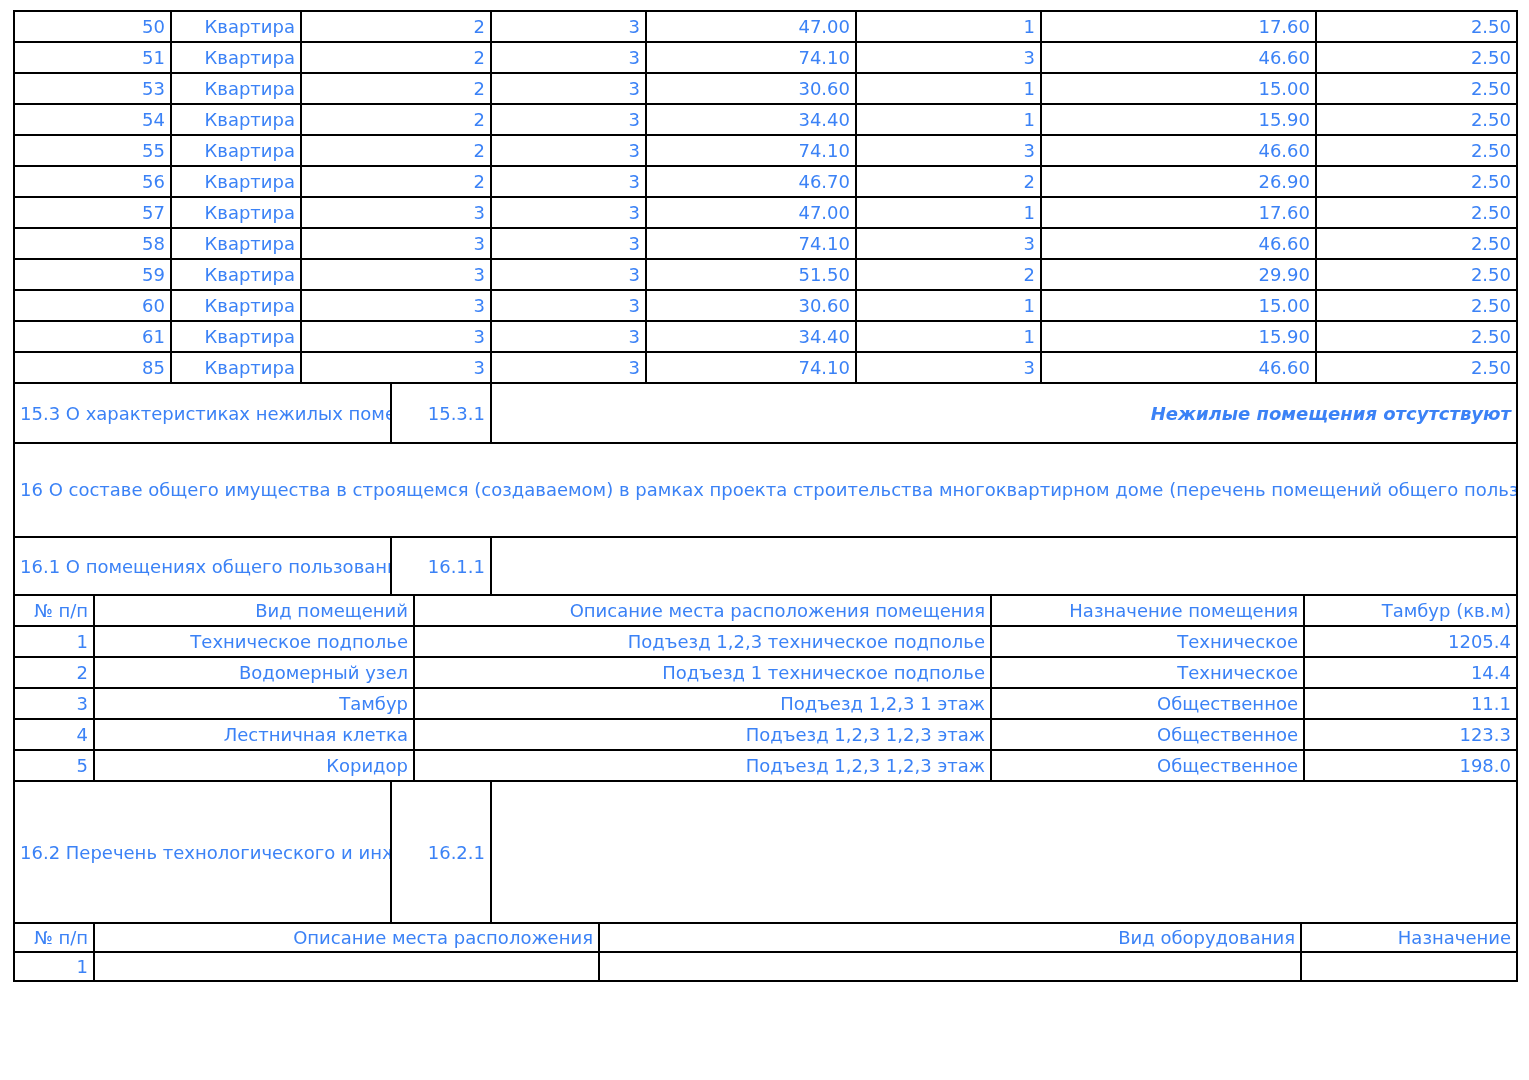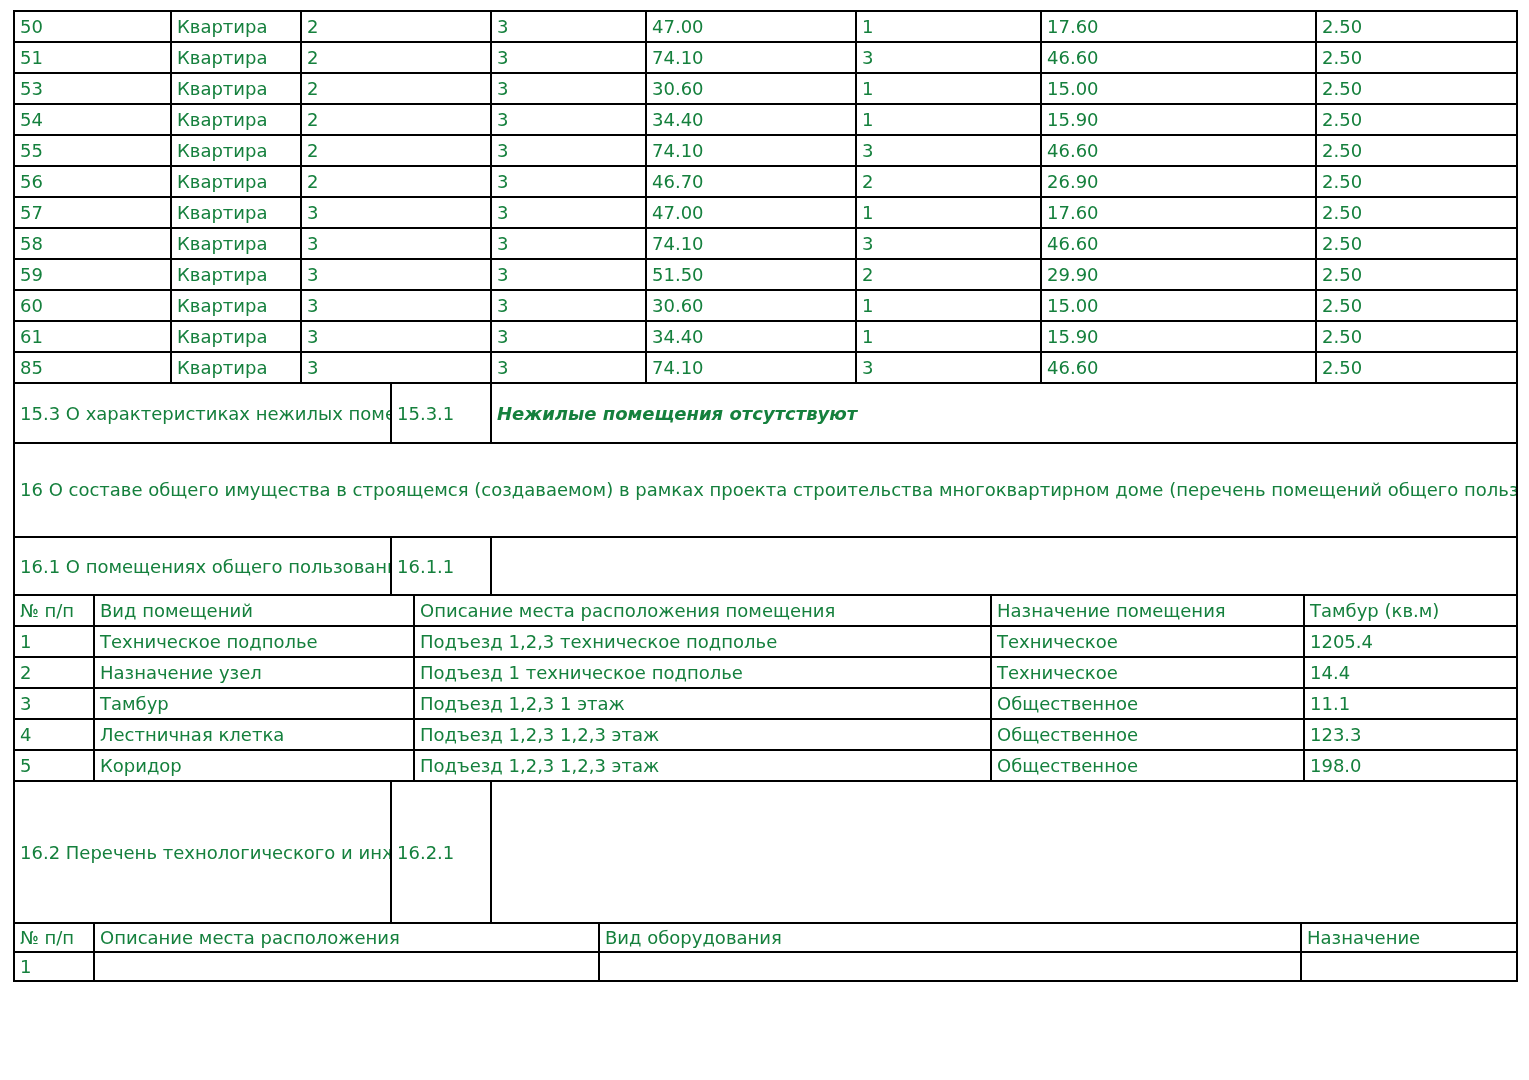--- a/index.html
+++ b/index.html
@@ -1,19 +1,20 @@
 <!DOCTYPE html>
 <html><head>
 <meta charset="utf-8">
 <style>
   html,body { margin:0; padding:0; background:#ffffff; }
   .page {
     width:1394px; height:1080px; background:#ffffff; box-sizing:border-box;
     padding:10px 13px 0 13px; font-family:"DejaVu Sans","Liberation Sans",sans-serif;
-    color:#15803d;
+    color:#3b82f6;
+    text-align:right;
   }
   table.t {
     border-collapse:collapse; table-layout:fixed; width:1503px;
   }
   table.t + table.t { margin-top:-2px; }
   table.t td {
     border:2px solid #000; padding:0 5px; font-size:18px;
     overflow:hidden; white-space:nowrap; vertical-align:middle;
   }
   
@@ -230,21 +231,21 @@
     <tbody>
         <tr>
           <td>1</td>
           <td>Техническое подполье</td>
           <td>Подъезд 1,2,3 техническое подполье</td>
           <td>Техническое</td>
           <td>1205.4</td>
         </tr>
         <tr>
           <td>2</td>
-          <td>Назначение узел</td>
+          <td>Водомерный узел</td>
           <td>Подъезд 1 техническое подполье</td>
           <td>Техническое</td>
           <td>14.4</td>
         </tr>
         <tr>
           <td>3</td>
           <td>Тамбур</td>
           <td>Подъезд 1,2,3 1 этаж</td>
           <td>Общественное</td>
           <td>11.1</td>

